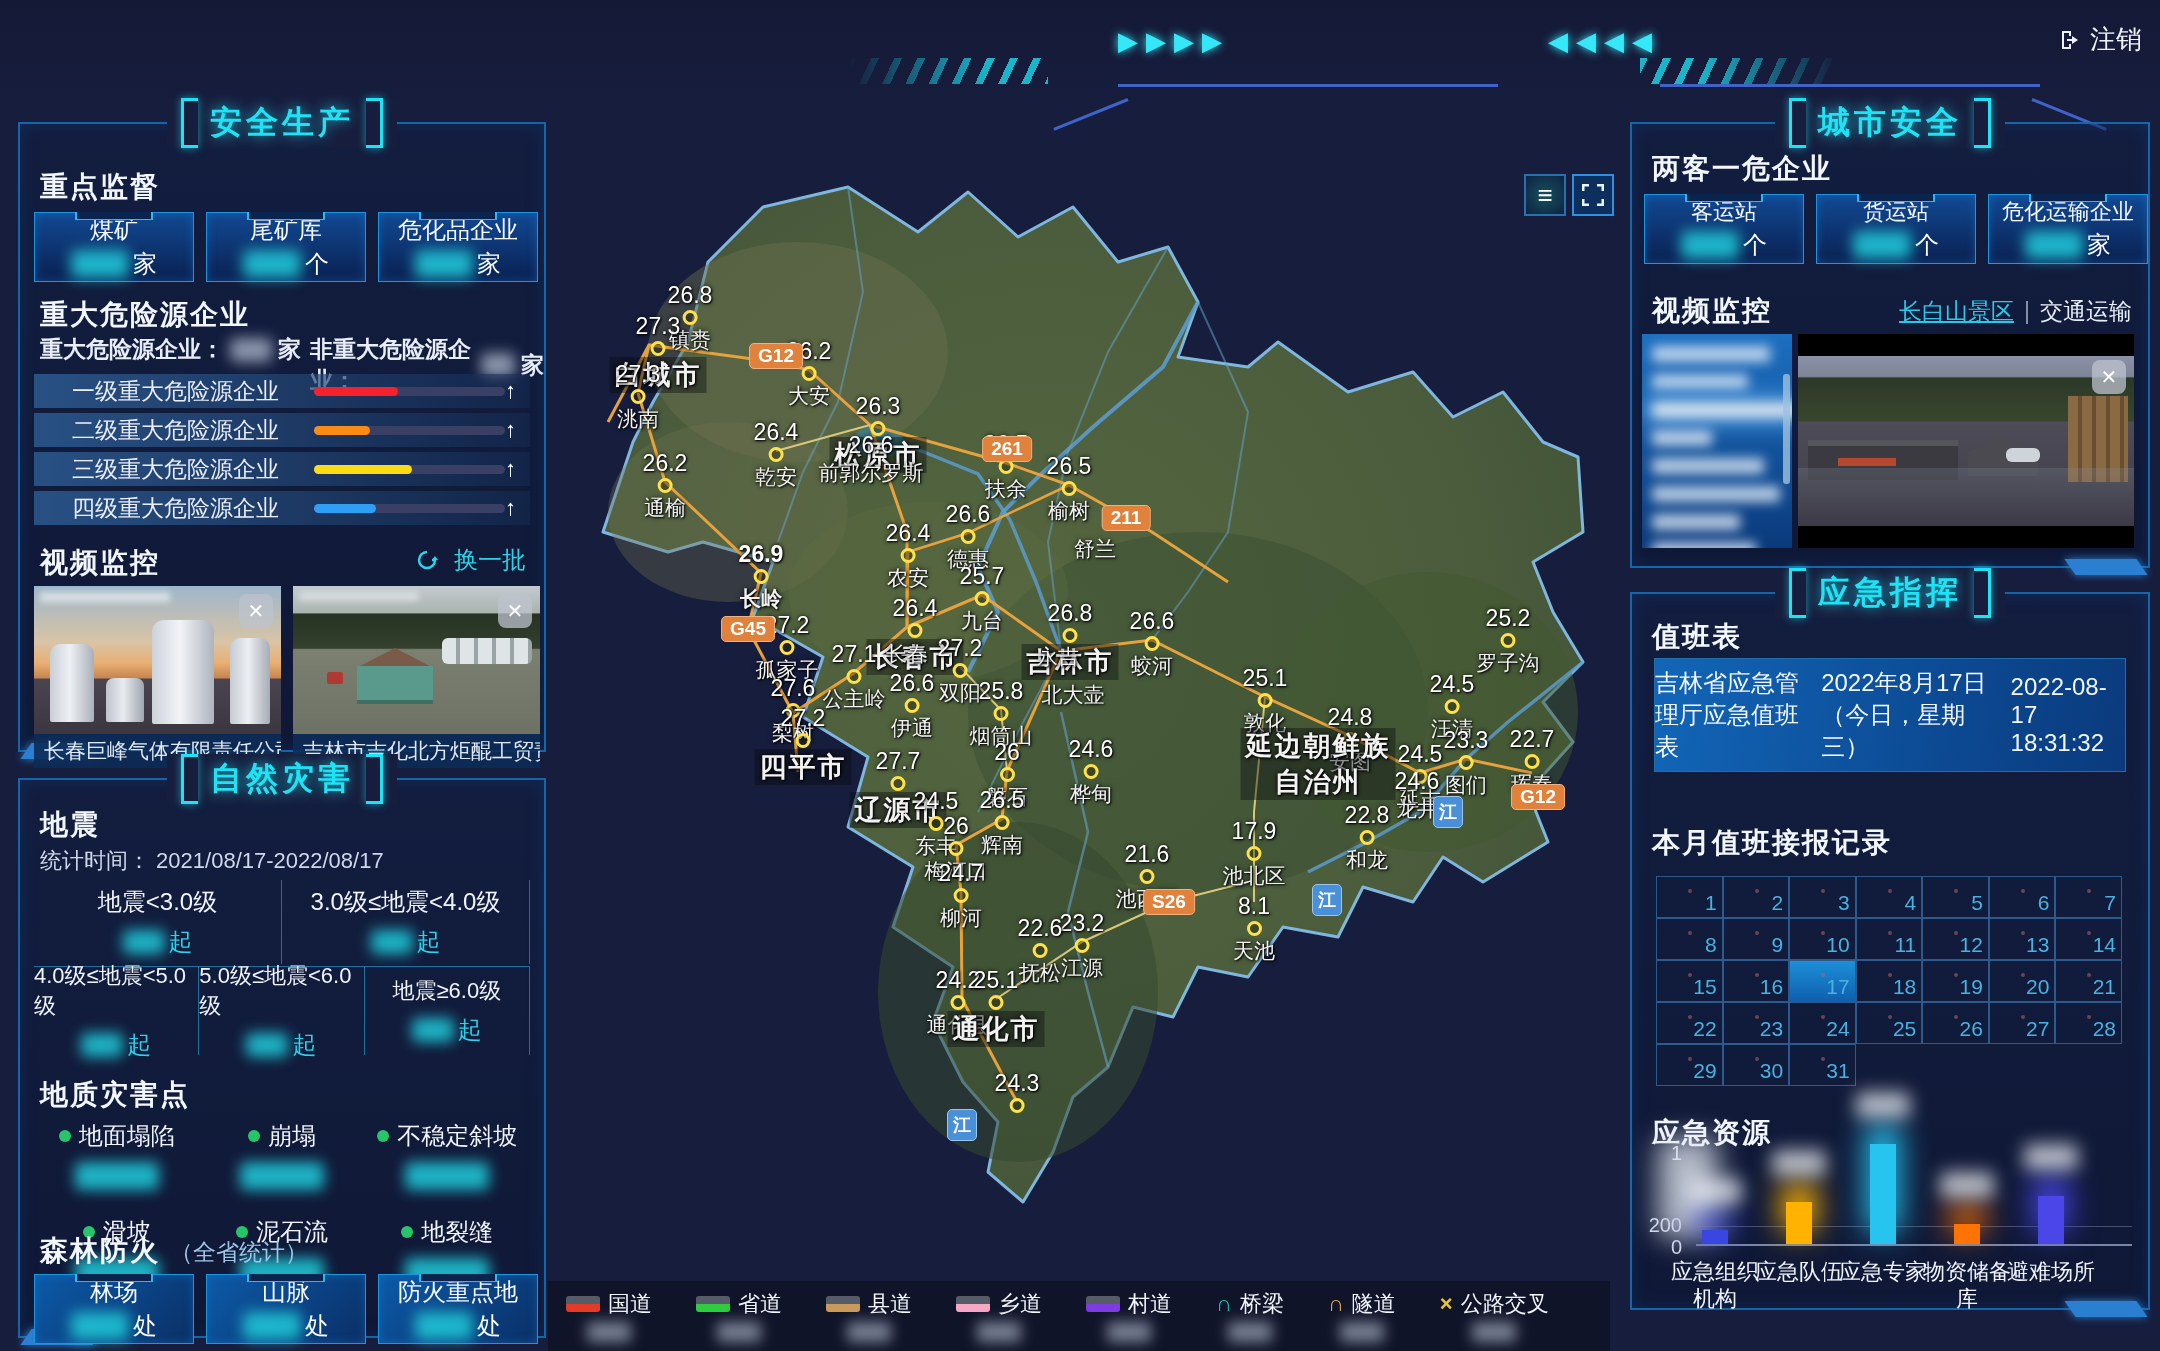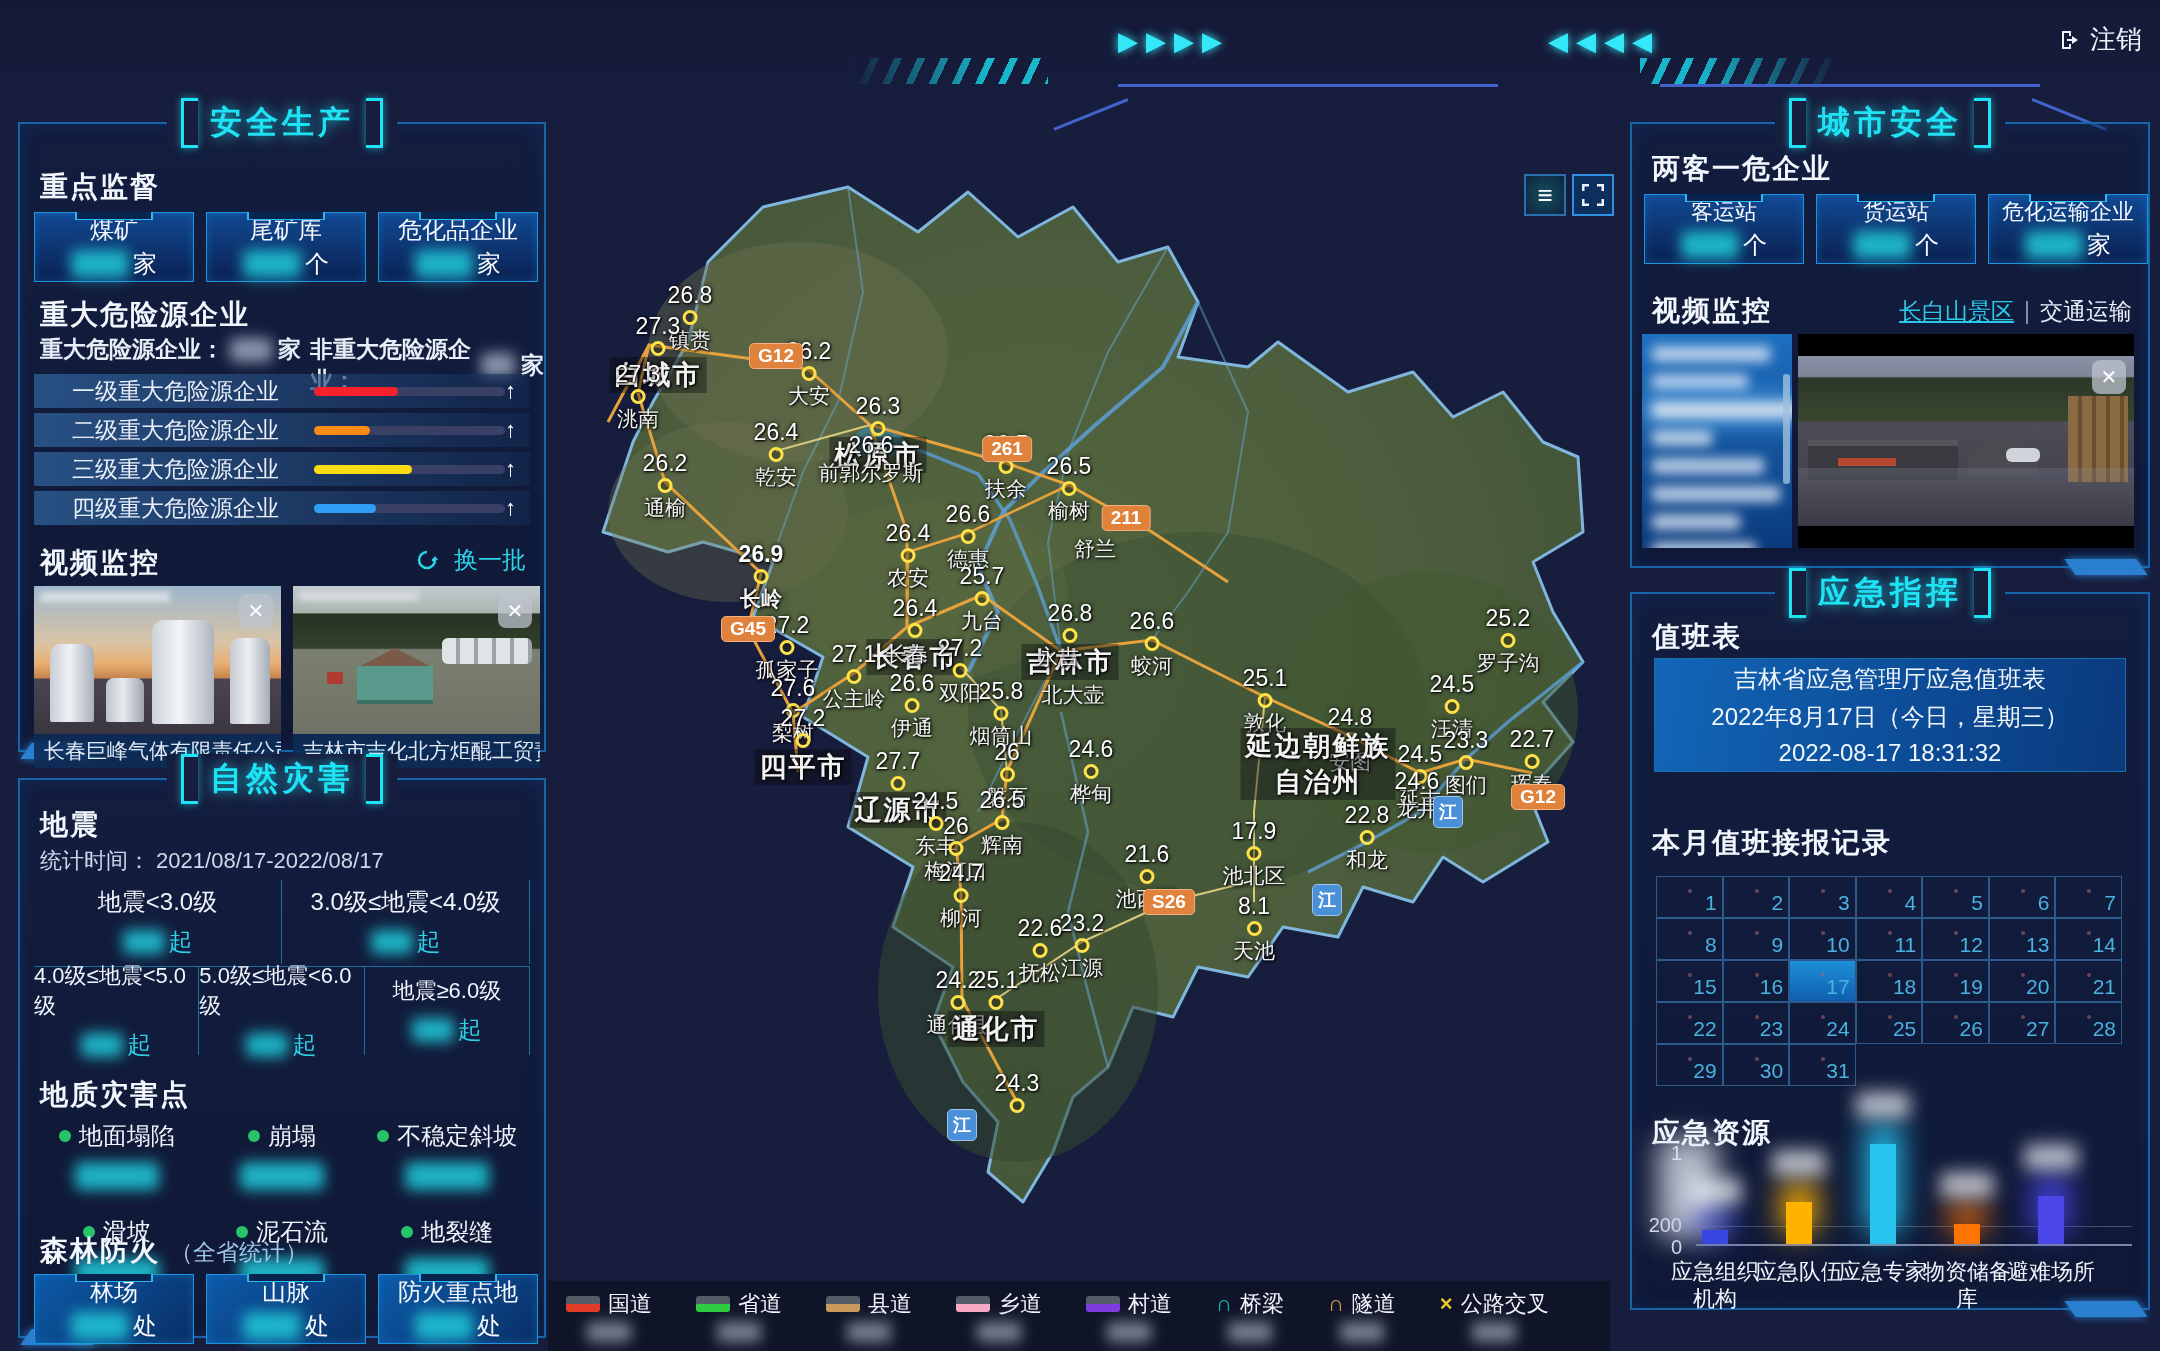--- a/index.html
+++ b/index.html
@@ -69,21 +69,21 @@
   .geo-lab{font-size:24px;color:#f0f4fc;display:flex;align-items:center;gap:8px;}
   .geo-dot{width:12px;height:12px;border-radius:50%;background:#27c46a;}
   
   .vlist{position:absolute;background:linear-gradient(180deg,#1d6fc0,#0a3a7c);overflow:hidden;}
   .vline{height:16px;border-radius:3px;background:#dfeaf8;filter:blur(6px);opacity:.8;margin:12px 10px;}
   .vline.hl{background:#ffffff;box-shadow:0 0 18px 8px rgba(90,170,240,.9);}
   .vscroll{position:absolute;right:2px;top:40px;width:7px;height:110px;background:#9fc0dd;border-radius:3px;opacity:.8;}
   .vid-frame{position:absolute;background:#000;cursor:pointer;}
   
   .duty-box{background:linear-gradient(100deg,#1266b8 0%,#0c4a94 60%,#0a3a7c 100%);border:1px solid #1f6fae;
-    display:flex;flex-direction:column;align-items:center;justify-content:center;gap:6px;}
+    display:flex;align-items:center;justify-content:center;gap:6px;}
   .duty-line{font-size:24px;color:#f2f7fe;}
   
   .cal-head{display:grid;grid-template-columns:repeat(7,1fr);}
   .cal-head div{text-align:center;font-size:22px;color:#cfe0f2;}
   .cal-grid{display:grid;grid-template-columns:repeat(7,1fr);}
   .cal-cell{position:relative;height:40px;border:1px solid #2c5a8c;background:rgba(16,30,60,.35);cursor:pointer;}
   .cal-cell .d{position:absolute;right:5px;bottom:2px;font-size:21px;color:#49b2e0;}
   .cal-cell::before{content:"";position:absolute;left:48%;top:12px;width:4px;height:4px;border-radius:50%;background:#b06a6a;opacity:.55;}
   .cal-cell.hl{background:linear-gradient(180deg,#1e8fd8,#0f5fae);}
   

